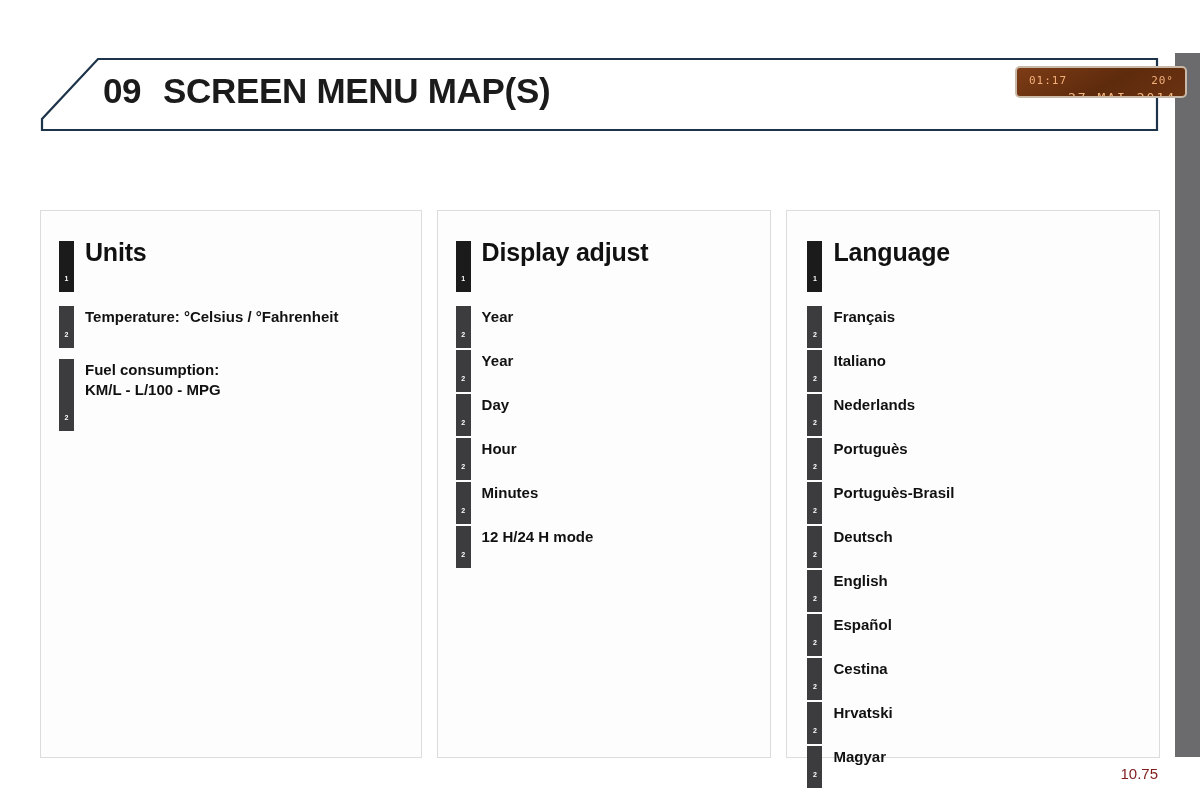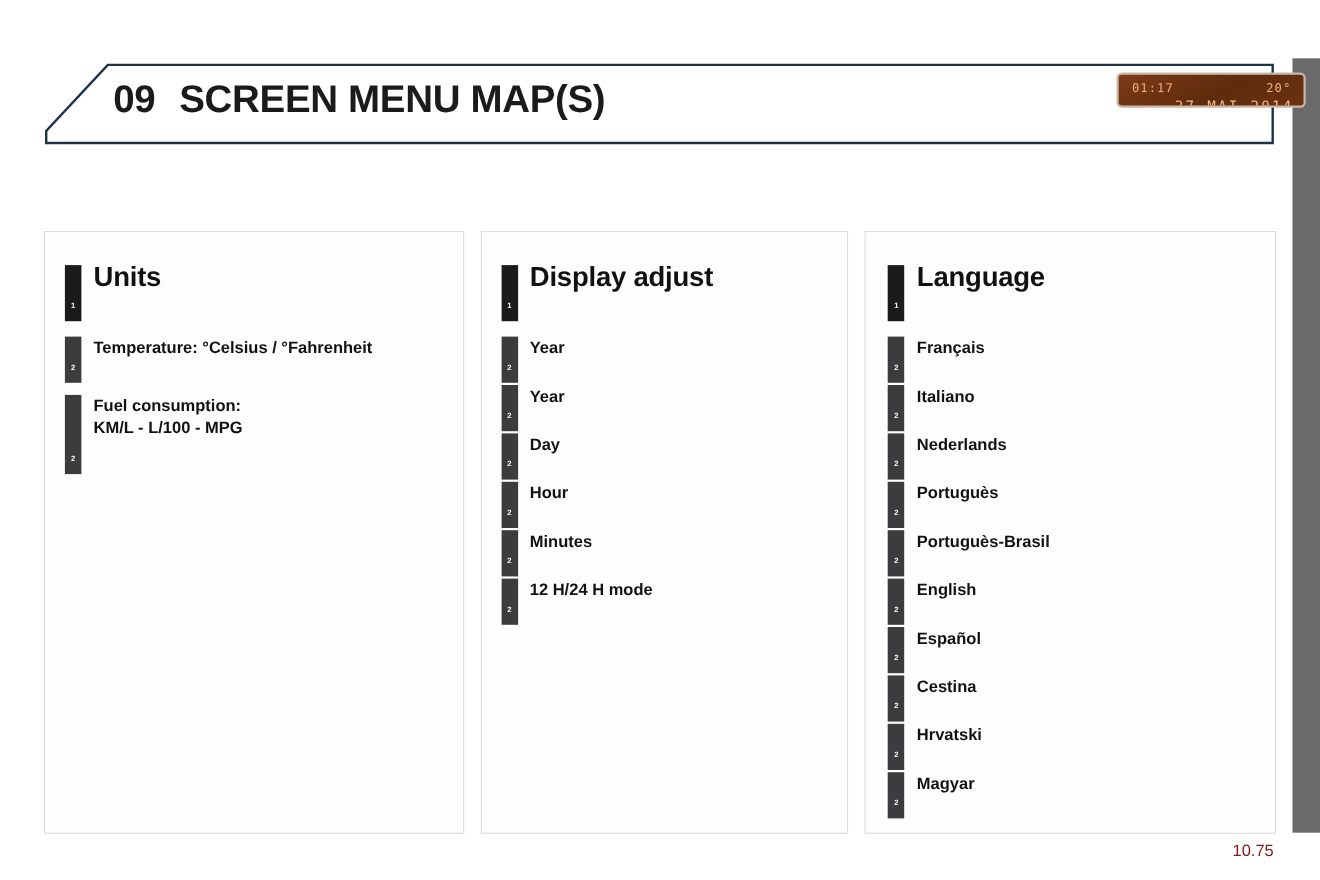--- a/index.html
+++ b/index.html
@@ -305,20 +305,24 @@
       <div class="row">
         <div class="marker marker-lvl2">2</div>
         <div class="row-label label-item">Portuguès</div>
       </div>
       <div class="row">
         <div class="marker marker-lvl2">2</div>
         <div class="row-label label-item">Portuguès-Brasil</div>
       </div>
       <div class="row">
         <div class="marker marker-lvl2">2</div>
+        <div class="row-label label-item">Deutsch</div>
+      </div>
+      <div class="row">
+        <div class="marker marker-lvl2">2</div>
         <div class="row-label label-item">English</div>
       </div>
       <div class="row">
         <div class="marker marker-lvl2">2</div>
         <div class="row-label label-item">Español</div>
       </div>
       <div class="row">
         <div class="marker marker-lvl2">2</div>
         <div class="row-label label-item">Cestina</div>
       </div>

